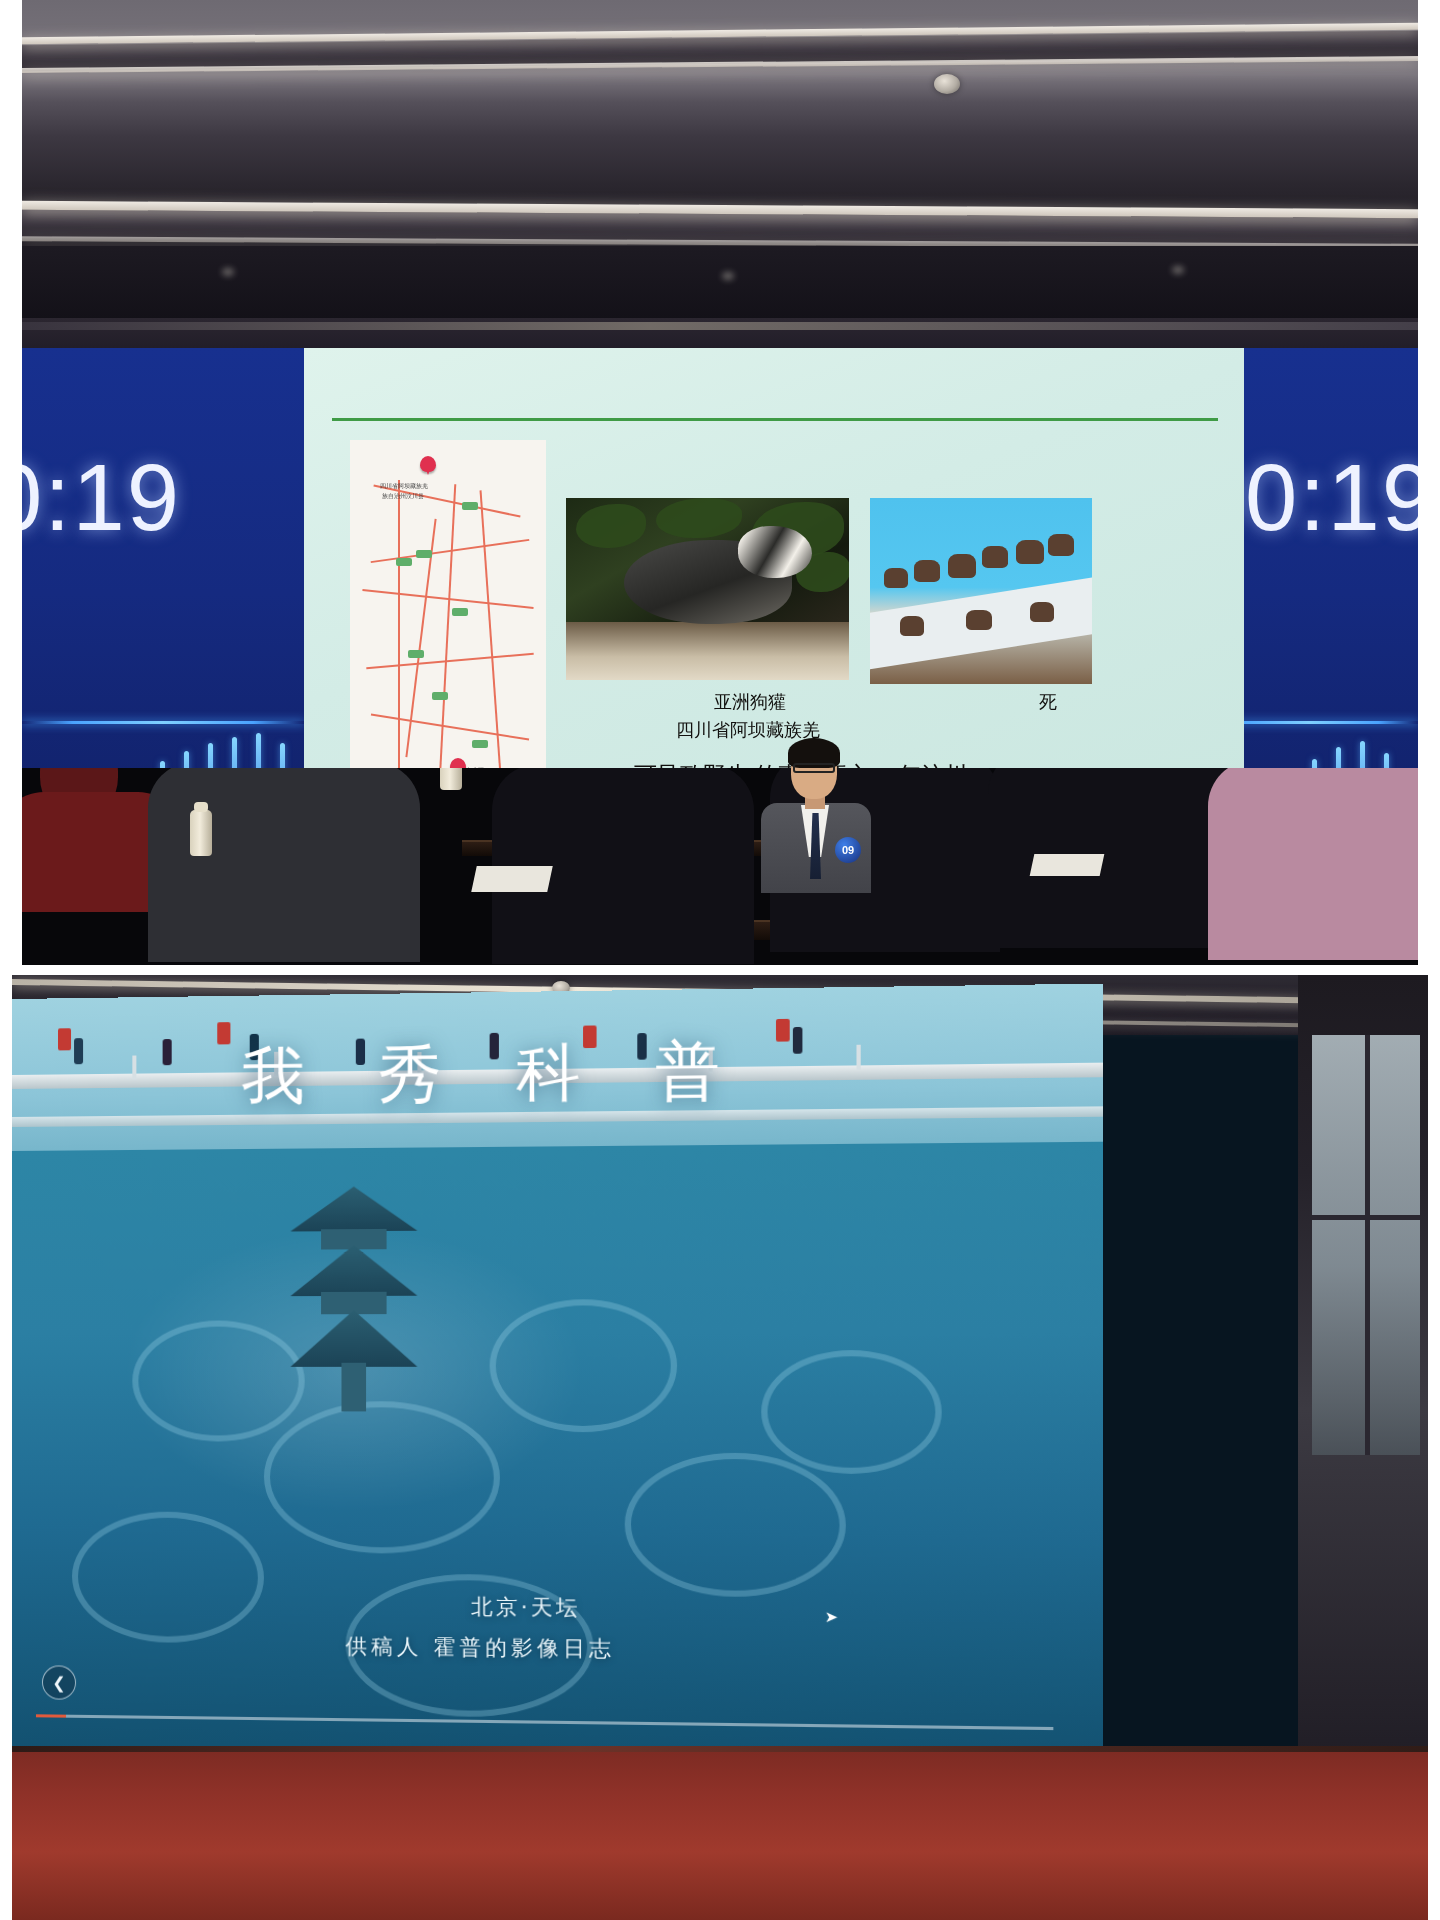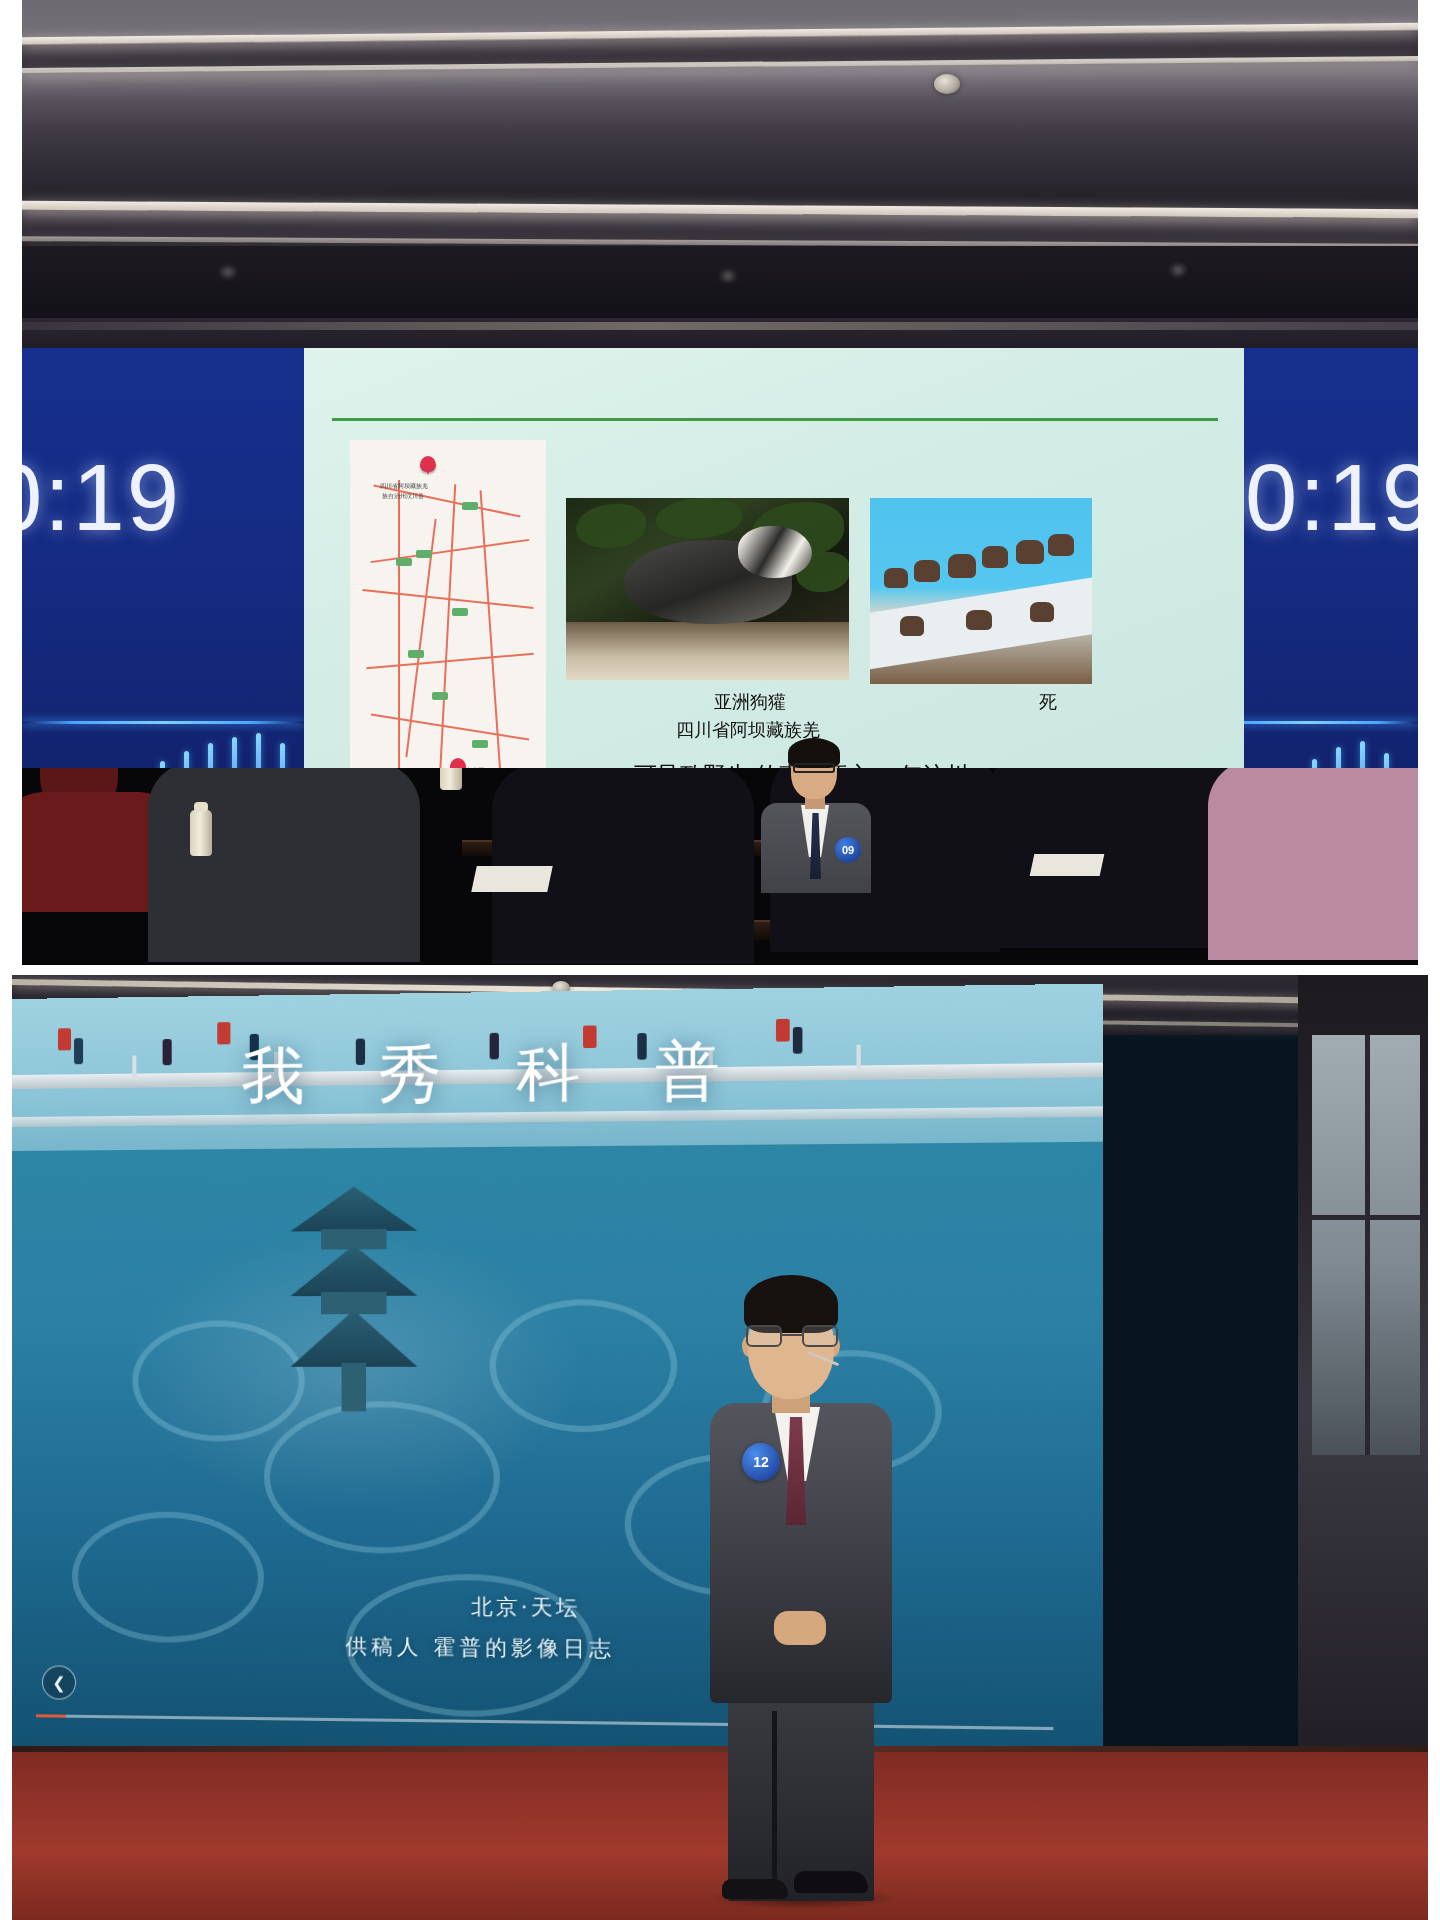--- a/index.html
+++ b/index.html
@@ -157,21 +157,21 @@
   .photo-herd {
     position:absolute; left:566px; top:150px; width:222px; height:186px;
     background:linear-gradient(180deg,#4fc2ee 0%,#55c7f0 48%,#cfd6cf 62%,#7a5f46 100%);
     overflow:hidden;
   }
   .herd-animal{ position:absolute; background:#5a4030; border-radius:34% 34% 22% 22%;}
   .herd-ridge{ position:absolute; left:-10px; top:96px; width:260px; height:56px; background:#e9eef0; transform:rotate(-9deg);}
 
   .slide-text {
     position:absolute; color:#11100e;
-    font-family:Liberation Sans, sans-serif;
+    font-family:Liberation Serif, serif;
     white-space:nowrap;
   }
   .st-cap1 { left:410px; top:342px; font-size:18px; }
   .st-cap2 { left:372px; top:370px; font-size:18px; }
   .st-cap3 { left:735px; top:342px; font-size:18px; }
   .st-l1   { left:330px; top:412px; font-size:23px; }
   .st-l2   { left:330px; top:452px; font-size:23px; }
   .st-l3   { left:330px; top:492px; font-size:23px; }
   .st-m1   { left:164px; top:452px; font-size:18px; }
   .st-m2   { left:164px; top:488px; font-size:18px; }
@@ -633,37 +633,15 @@
       <div class="b-progress">
         <i></i>
       </div>
 
     </div>
 
     <div class="b-stage">
       <div class="b-stage-edge"></div>
     </div>
 
-    <div class="presenter-bottom">
-      <div class="pb-shadow"></div>
-      <div class="pb-legs"></div>
-      <div class="pb-legsplit"></div>
-      <div class="pb-shoe-l"></div>
-      <div class="pb-shoe-r"></div>
-      <div class="pb-suit"></div>
-      <div class="pb-shirt"></div>
-      <div class="pb-tie"></div>
-      <div class="pb-badge">12</div>
-      <div class="pb-hands"></div>
-      <div class="pb-neck"></div>
-      <div class="pb-ear-l"></div>
-      <div class="pb-ear-r"></div>
-      <div class="pb-head"></div>
-      <div class="pb-hair"></div>
-      <div class="pb-glasses">
-        <span class="l"></span>
-          <span class="r"></span>
-      </div>
-      <div class="pb-mic"></div>
-    </div>
   </div>
 
 </div>
 
 </body></html>

